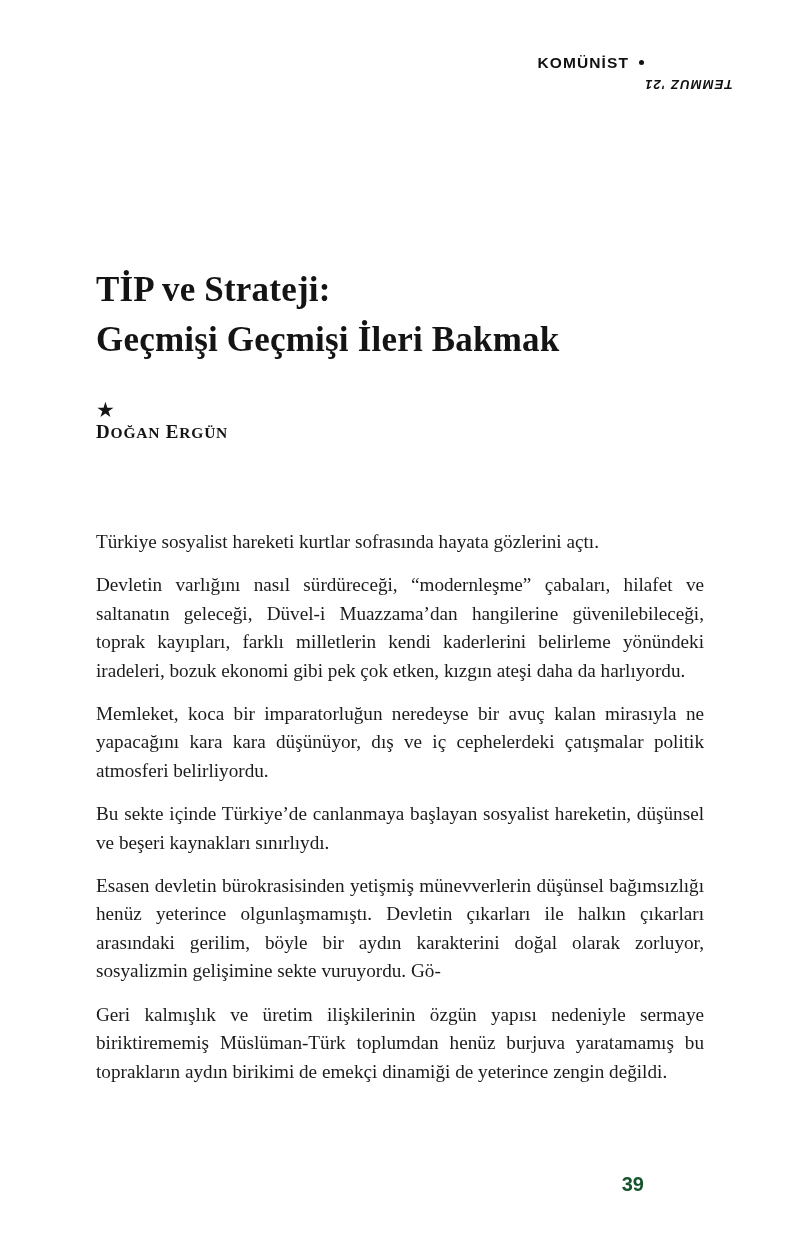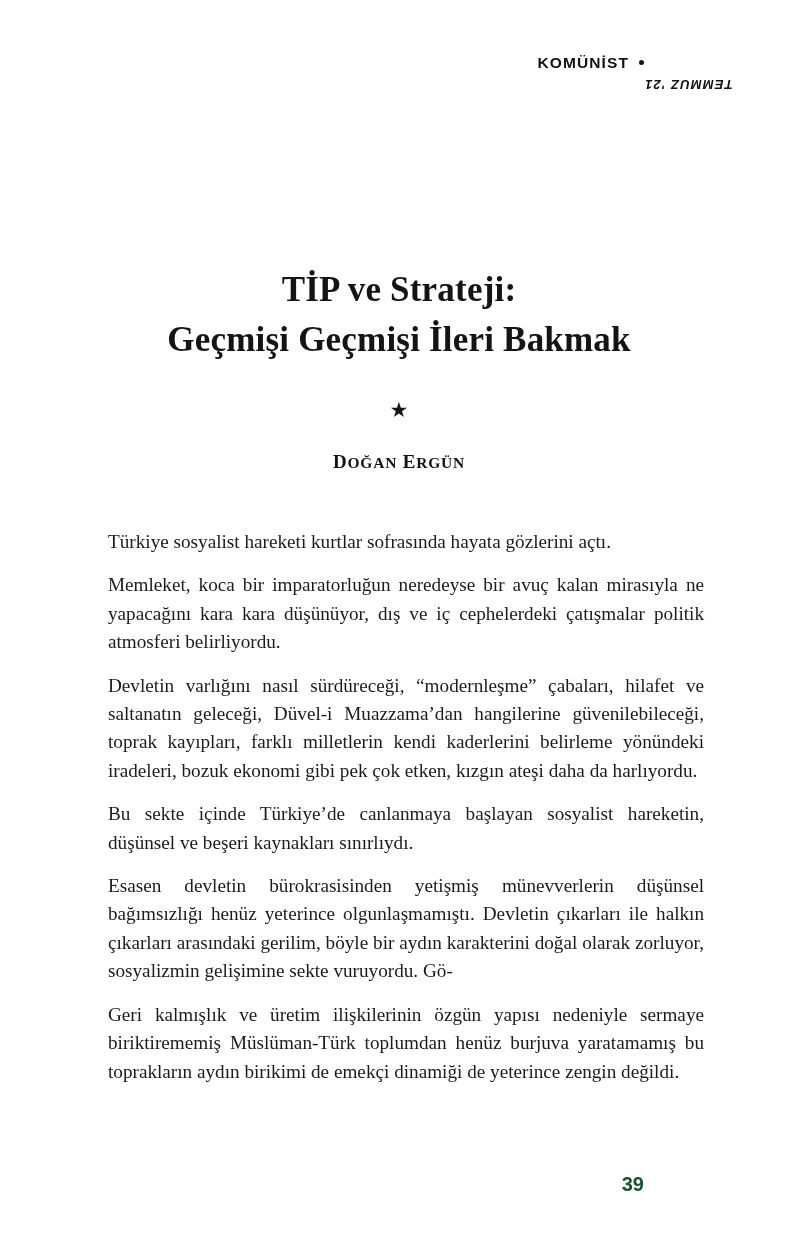--- a/index.html
+++ b/index.html
@@ -64,38 +64,36 @@
     transform: rotate(90deg) translateX(0) translateY(-100%);
     writing-mode: vertical-rl;
   }
 
   
   .title-block {
     position: absolute;
     top: 265px;
     left: 96px;
     width: 606px;
-    text-align: center;
   }
   .doc-title {
     font-family: "Liberation Serif", serif;
     font-weight: bold;
     font-size: 35px;
     line-height: 1.42;
     color: #141414;
     letter-spacing: 0.2px;
   }
   .star {
     margin-top: 36px;
     font-size: 21px;
     line-height: 1;
     color: #141414;
   }
   .author {
-    margin-top: 30px;
     font-family: "Liberation Serif", serif;
     font-weight: bold;
     font-size: 19px;
     letter-spacing: 0.8px;
     color: #141414;
   }
   .author .sc {
     font-size: 15.5px;
   }
 
@@ -105,21 +103,21 @@
     top: 528px;
     left: 96px;
     width: 608px;
   }
   .para {
     font-family: "Liberation Serif", serif;
     font-size: 19.2px;
     line-height: 1.48;
     text-align: justify;
     text-justify: inter-word;
-    margin: 0 0 15px 12px;
+    margin: 0 0 15px 0;
     color: #1b1b1b;
     hyphens: manual;
   }
   .para:last-child { margin-bottom: 0; }
 
   
   .folio {
     position: absolute;
     right: 58px;
     bottom: 45px;
@@ -146,22 +144,22 @@
     <div class="doc-title">Geçmişi Geçmişi İleri Bakmak</div>
     <div class="star">★</div>
     <div class="author">
       <span>D</span><span class="sc">OĞAN</span>
       <span>E</span><span class="sc">RGÜN</span>
     </div>
   </div>
 
   <div class="body-col">
     <p class="para">Türkiye sosyalist hareketi kurtlar sofrasında hayata gözlerini açtı.</p>
+    <p class="para">Devletin varlığını nasıl sürdüreceği, “modernleşme” çabaları, hilafet ve saltanatın geleceği, Düvel-i Muazzama’dan hangilerine güvenilebileceği, toprak kayıpları, farklı milletlerin kendi kaderlerini belirleme yönündeki iradeleri, bozuk ekonomi gibi pek çok etken, kızgın ateşi daha da harlıyordu.</p>
     <p class="para">Memleket, koca bir imparatorluğun neredeyse bir avuç kalan mirasıyla ne yapacağını kara kara düşünüyor, dış ve iç cephelerdeki çatışmalar politik atmosferi belirliyordu.</p>
-    <p class="para">Devletin varlığını nasıl sürdüreceği, “modernleşme” çabaları, hilafet ve saltanatın geleceği, Düvel-i Muazzama’dan hangilerine güvenilebileceği, toprak kayıpları, farklı milletlerin kendi kaderlerini belirleme yönündeki iradeleri, bozuk ekonomi gibi pek çok etken, kızgın ateşi daha da harlıyordu.</p>
     <p class="para">Bu sekte içinde Türkiye’de canlanmaya başlayan sosyalist hareketin, düşünsel ve beşeri kaynakları sınırlıydı.</p>
     <p class="para">Esasen devletin bürokrasisinden yetişmiş münevverlerin düşünsel bağımsızlığı henüz yeterince olgunlaşmamıştı. Devletin çıkarları ile halkın çıkarları arasındaki gerilim, böyle bir aydın karakterini doğal olarak zorluyor, sosyalizmin gelişimine sekte vuruyordu. Gö-</p>
     <p class="para">Geri kalmışlık ve üretim ilişkilerinin özgün yapısı nedeniyle sermaye biriktirememiş Müslüman-Türk toplumdan henüz burjuva yaratamamış bu toprakların aydın birikimi de emekçi dinamiği de yeterince zengin değildi.</p>
   </div>
 
   <div class="folio">39</div>
 
 </div>
 
 </body></html>

